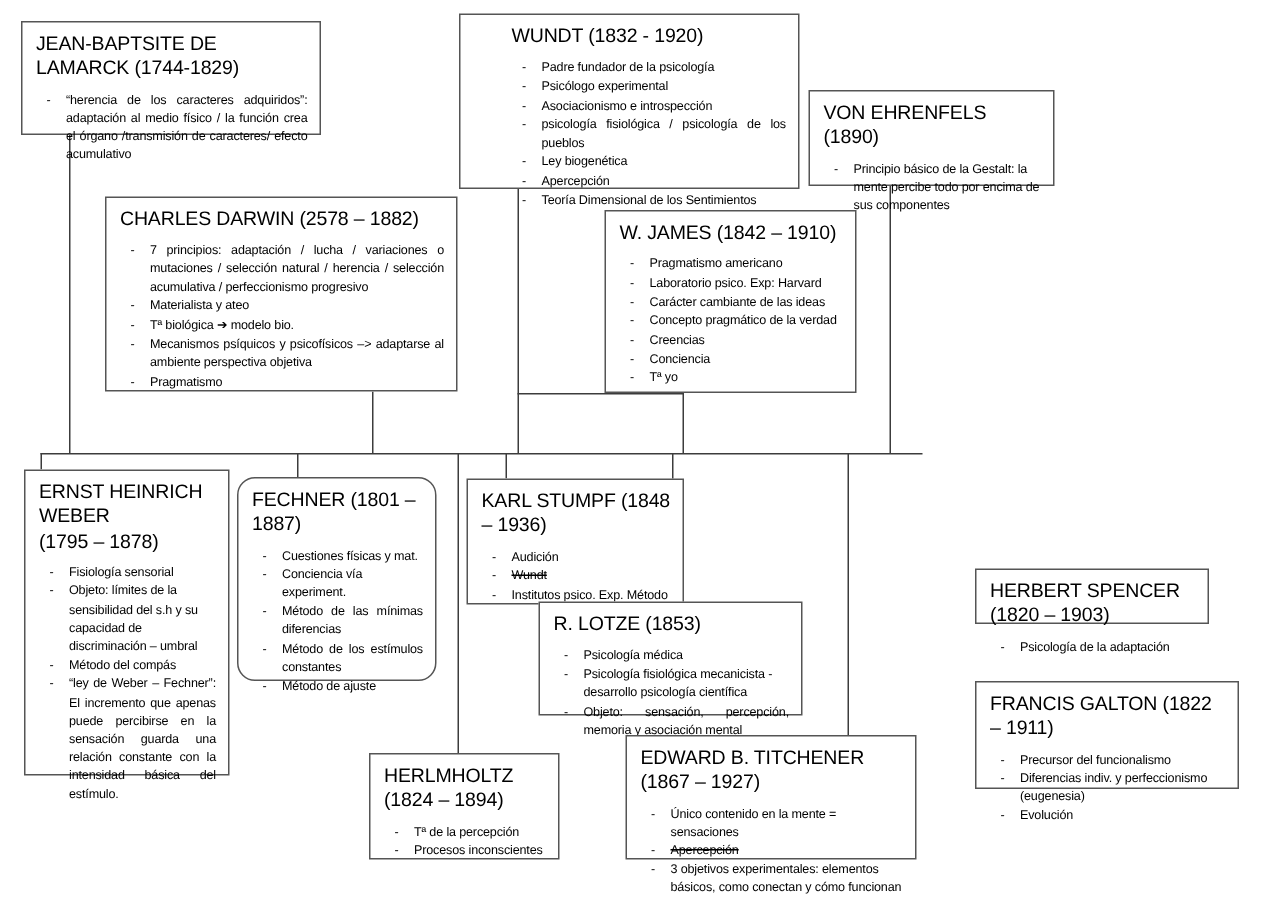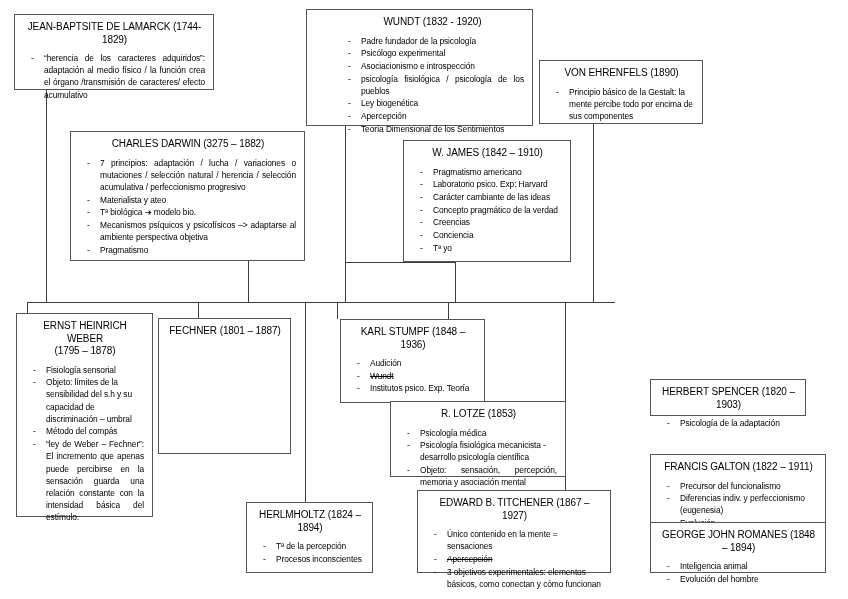--- a/index.html
+++ b/index.html
@@ -20,26 +20,25 @@
   }
   .node {
     position: absolute;
     box-sizing: border-box;
     border: 1px solid #555555;
     background: #ffffff;
     padding: 6px 8px 6px 9px;
     z-index: 5;
   }
   .node-title {
-    font-size: 10px;
+    font-size: 13px;
     letter-spacing: -0.1px;
     line-height: 1.25;
     margin-bottom: 6px;
     white-space: pre-line;
-    text-align: center;
   }
   ul.bullets {
     list-style: none;
     margin: 0;
     padding: 0;
   }
   ul.bullets > li {
     position: relative;
     font-size: 8.4px;
     line-height: 1.45;
@@ -110,21 +109,21 @@
   </div>
 
   <div class="node" style="left:539px; top:60px; width:164px; height:64px;">
     <div class="node-title">VON EHRENFELS (1890)</div>
     <ul class="bullets">
       <li><span class="txt">Principio básico de la Gestalt: la mente percibe todo por encima de sus componentes</span></li>
     </ul>
   </div>
 
   <div class="node" style="left:70px; top:131px; width:235px; height:130px;">
-    <div class="node-title">CHARLES DARWIN (3275 – 1882)</div>
+    <div class="node-title">CHARLES DARWIN (2578 – 1882)</div>
     <ul class="bullets">
       <li class="justify"><span class="txt">7 principios: adaptación / lucha / variaciones o mutaciones / selección natural / herencia / selección acumulativa / perfeccionismo progresivo</span></li>
       <li><span class="txt">Materialista y ateo</span></li>
       <li><span class="txt">Tª biológica ➔ modelo bio.</span></li>
       <li class="justify"><span class="txt">Mecanismos psíquicos y psicofísicos –&gt; adaptarse al ambiente perspectiva objetiva</span></li>
       <li><span class="txt">Pragmatismo</span></li>
     </ul>
   </div>
 
   <div class="node" style="left:367px; top:140px; width:168px; height:122px;margin-left:36px;">
@@ -144,34 +143,41 @@
     <div class="node-title">ERNST HEINRICH WEBER
 (1795 – 1878)</div>
     <ul class="bullets">
       <li><span class="txt">Fisiología sensorial</span></li>
       <li><span class="txt">Objeto: límites de la sensibilidad del s.h y su capacidad de discriminación – umbral</span></li>
       <li><span class="txt">Método del compás</span></li>
       <li class="justify"><span class="txt">“ley de Weber – Fechner”: El incremento que apenas puede percibirse en la sensación guarda una relación constante con la intensidad básica del estímulo.</span></li>
     </ul>
   </div>
 
-  <div class="node" style="left:158px; top:318px; width:133px; height:136px;">
+  <div class="node" style="left:158px; top:318px; width:133px; height:136px;border-radius:12px;">
     <div class="node-title">FECHNER (1801 – 1887)</div>
-  </div>
-
-  <div class="node" style="left:340px; top:319px; width:145px; height:84px;">
+    <ul class="bullets">
+      <li><span class="txt">Cuestiones físicas y mat.</span></li>
+      <li><span class="txt">Conciencia vía experiment.</span></li>
+      <li class="justify"><span class="txt">Método de las mínimas diferencias</span></li>
+      <li class="justify"><span class="txt">Método de los estímulos constantes</span></li>
+      <li><span class="txt">Método de ajuste</span></li>
+    </ul>
+  </div>
+
+  <div class="node" style="left:311px; top:319px; width:145px; height:84px;">
     <div class="node-title">KARL STUMPF (1848 – 1936)</div>
     <ul class="bullets">
       <li><span class="txt">Audición</span></li>
       <li class="strike"><span class="txt">Wundt</span></li>
-      <li><span class="txt">Institutos psico. Exp. Teoría</span></li>
-    </ul>
-  </div>
-
-  <div class="node" style="left:359px; top:401px; width:176px; height:76px;margin-left:31px;">
+      <li><span class="txt">Institutos psico. Exp. Método</span></li>
+    </ul>
+  </div>
+
+  <div class="node" style="left:359px; top:401px; width:176px; height:76px;">
     <div class="node-title">R. LOTZE (1853)</div>
     <ul class="bullets">
       <li><span class="txt">Psicología médica</span></li>
       <li><span class="txt">Psicología fisiológica mecanicista - desarrollo psicología científica</span></li>
       <li class="justify"><span class="txt">Objeto: sensación, percepción, memoria y asociación mental</span></li>
     </ul>
   </div>
 
   <div class="node" style="left:246px; top:502px; width:127px; height:71px;">
     <div class="node-title">HERLMHOLTZ (1824 – 1894)</div>
@@ -199,21 +205,14 @@
 
   <div class="node" style="left:650px; top:454px; width:176px; height:72px;">
     <div class="node-title">FRANCIS GALTON (1822 – 1911)</div>
     <ul class="bullets">
       <li><span class="txt">Precursor del funcionalismo</span></li>
       <li><span class="txt">Diferencias indiv. y perfeccionismo (eugenesia)</span></li>
       <li><span class="txt">Evolución</span></li>
     </ul>
   </div>
 
-  <div class="node" style="left:650px; top:522px; width:176px; height:51px;">
-    <div class="node-title">GEORGE JOHN ROMANES (1848 – 1894)</div>
-    <ul class="bullets">
-      <li><span class="txt">Inteligencia animal</span></li>
-      <li><span class="txt">Evolución del hombre</span></li>
-    </ul>
-  </div>
 
 </div>
 
 </body></html>

